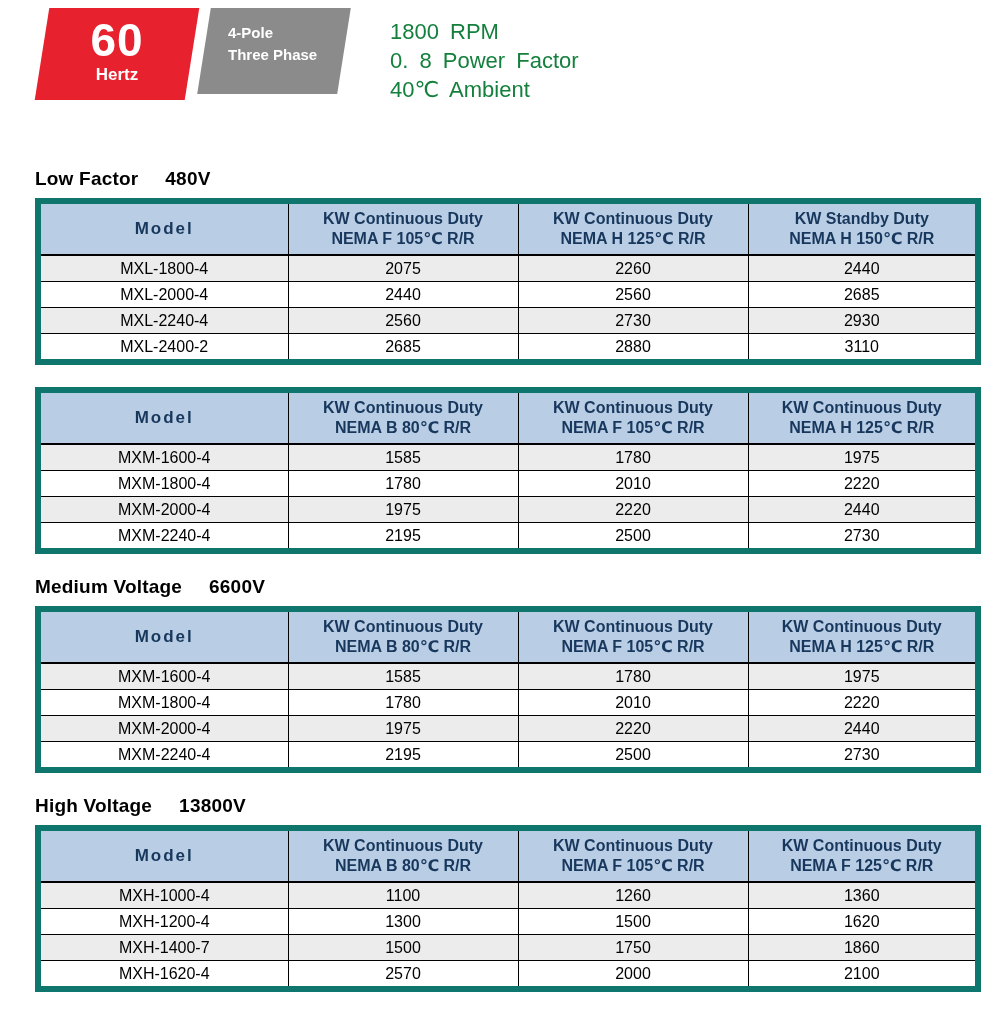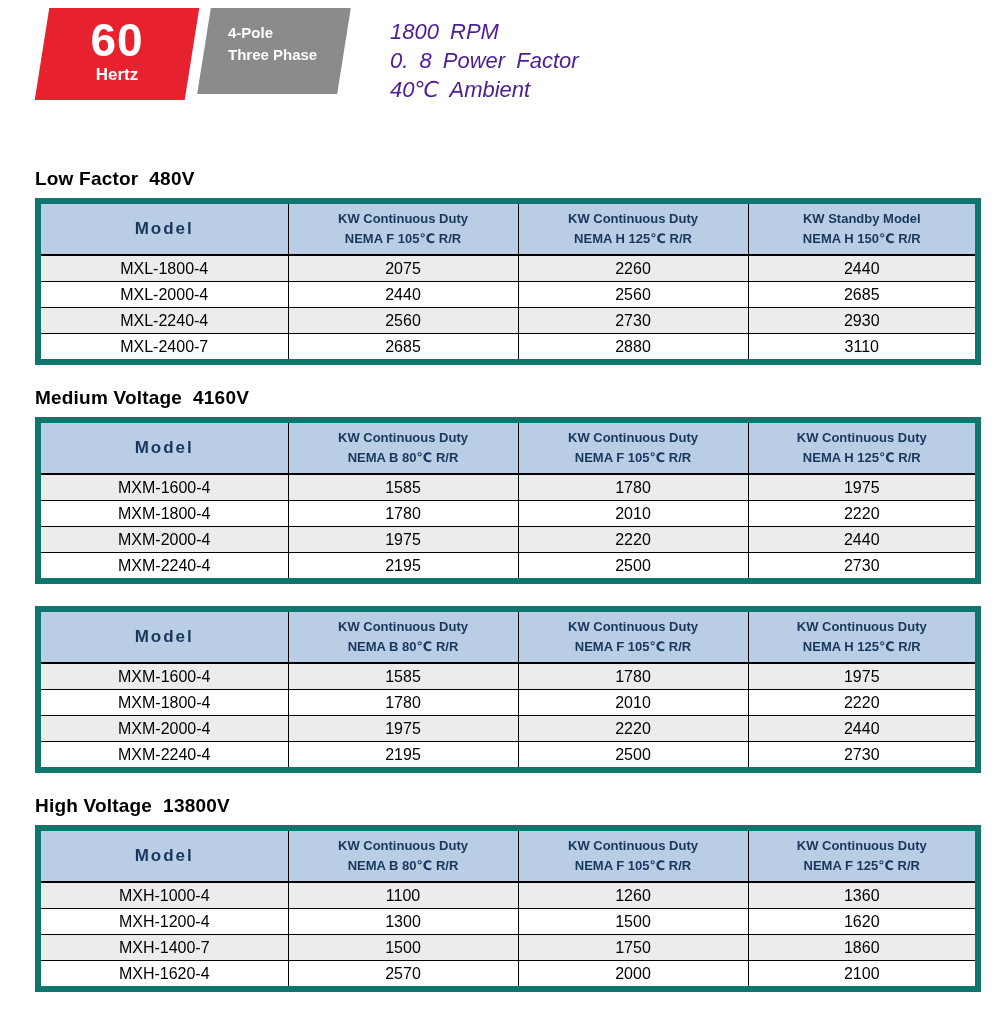--- a/index.html
+++ b/index.html
@@ -8,32 +8,32 @@
 
   
   .topbar { position: relative; height: 110px; }
   .badge { position: absolute; transform: skewX(-9deg); }
   .badge-red  { left: 42px;  top: 8px; width: 150px; height: 92px; background: var(--accent-red, #e8212e); }
   .badge-gray { left: 204px; top: 8px; width: 140px; height: 86px; background: var(--badge-gray, #8b8b8b); }
   .badge .inner { transform: skewX(9deg); color: #fff; height: 100%; box-sizing: border-box; }
   .freq  { font-size: 46px; font-weight: bold; text-align: center; line-height: 1.05; padding-top: 8px; letter-spacing: 1px; }
   .hertz { font-size: 17px; font-weight: bold; text-align: center; margin-top: 1px; }
   .badge-gray .inner { padding: 14px 0 0 24px; font-size: 15px; font-weight: bold; line-height: 22px; }
-  .specs { position: absolute; left: 390px; top: 17px; color: #4c1d95; font-size: 22px; line-height: 29px; word-spacing: 5px; font-style: italic; }
+  .specs { position: absolute; left: 390px; top: 17px; color: #15803d; font-size: 22px; line-height: 29px; word-spacing: 5px; }
 
   
   .content { padding: 58px 30px 14px 35px; }
   .tbl-section { margin-bottom: 22px; }
   .sec-title { font-size: 19px; font-weight: bold; margin: 0 0 8px 0; letter-spacing: 0.2px; }
-  .sec-title .volt { margin-left: 11px; text-align: right; }
+  .sec-title .volt { margin-left: 27px; text-align: right; }
 
   
   table { border-collapse: collapse; width: 940px; border: 6px solid #0f766e; table-layout: fixed; }
   th { background: var(--table-header-bg, #b9cde4); color: var(--table-header-text, #17375d);
-       font-weight: bold; font-size: 13px; padding: 5px 2px; border: 1px solid #000;
+       font-weight: bold; font-size: 16px; padding: 5px 2px; border: 1px solid #000;
        line-height: 20px; text-align: center; }
   thead th { border-bottom: 2px solid #000; }
   th.model-th { font-size: 17px; letter-spacing: 2px; }
   td { font-size: 16px; text-align: center; padding: 3px 4px; line-height: 19px;
        border-left: 1px solid #000; border-right: 1px solid #000; border-top: 1px solid #000;
        background: #fff; overflow: hidden; white-space: nowrap; }
   tr.alt td { background: var(--row-alt, #ececec); }
 </style>
 </head>
 <body>
@@ -78,21 +78,21 @@
               </th>
               <th>
                 <div>KW Continuous Duty</div>
                 <div>NEMA F 105℃ R/R</div>
               </th>
               <th>
                 <div>KW Continuous Duty</div>
                 <div>NEMA H 125℃ R/R</div>
               </th>
               <th>
-                <div>KW Standby Model</div>
+                <div>KW Standby Duty</div>
                 <div>NEMA H 150℃ R/R</div>
               </th>
             </tr>
           </thead>
           <tbody>
             <tr class="alt">
               <td>MXL-1800-4</td>
               <td>2075</td>
               <td>2260</td>
               <td>2440</td>
@@ -103,31 +103,30 @@
               <td>2560</td>
               <td>2685</td>
             </tr>
             <tr class="alt">
               <td>MXL-2240-4</td>
               <td>2560</td>
               <td>2730</td>
               <td>2930</td>
             </tr>
             <tr>
-              <td>MXL-2400-7</td>
+              <td>MXL-2400-2</td>
               <td>2685</td>
               <td>2880</td>
               <td>3110</td>
             </tr>
           </tbody>
         </table>
     </section>
 
     <section class="tbl-section">
-      <h2 class="sec-title"><span>Medium Voltage</span><span class="volt">4160V</span></h2>
       <table>
           <colgroup>
             <col style="width: 250px;">
             <col style="width: 230px;">
             <col style="width: 230px;">
             <col style="width: 230px;">
           </colgroup>
           <thead>
             <tr>
               <th class="model-th">
@@ -170,20 +169,21 @@
               <td>MXM-2240-4</td>
               <td>2195</td>
               <td>2500</td>
               <td>2730</td>
             </tr>
           </tbody>
         </table>
     </section>
 
     <section class="tbl-section">
+      <h2 class="sec-title"><span>Medium Voltage</span><span class="volt">6600V</span></h2>
       <table>
           <colgroup>
             <col style="width: 250px;">
             <col style="width: 230px;">
             <col style="width: 230px;">
             <col style="width: 230px;">
           </colgroup>
           <thead>
             <tr>
               <th class="model-th">

